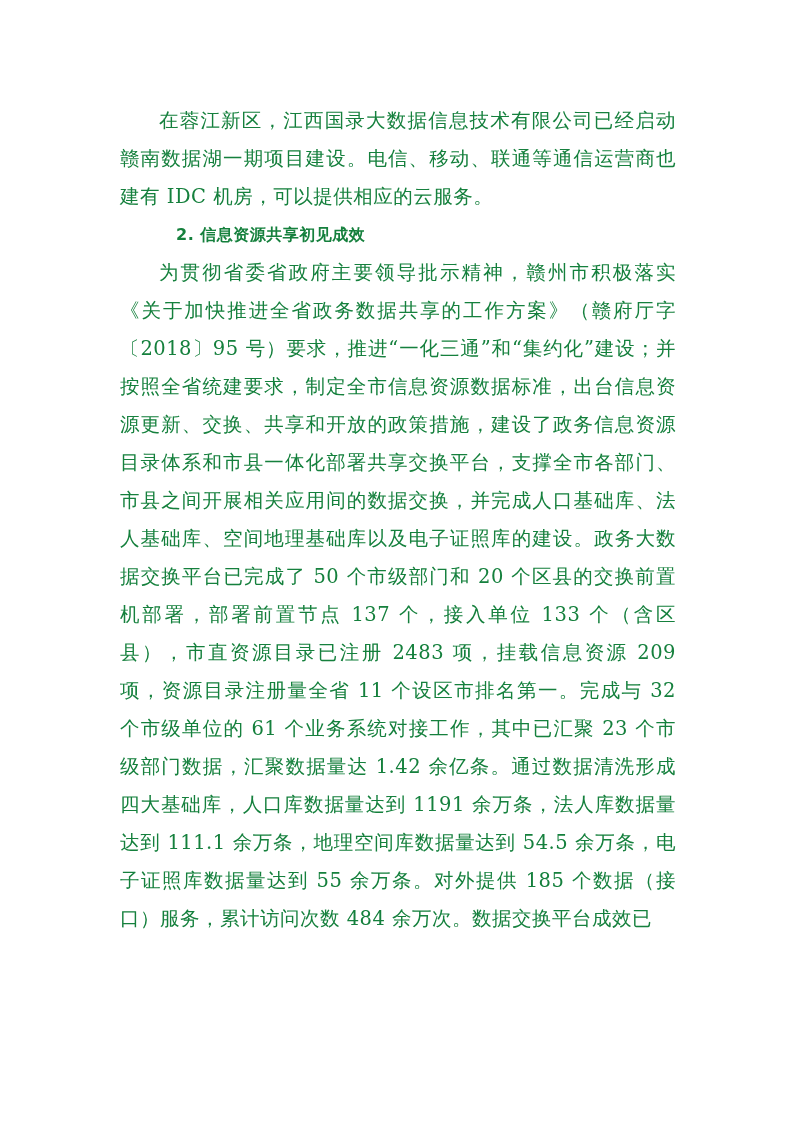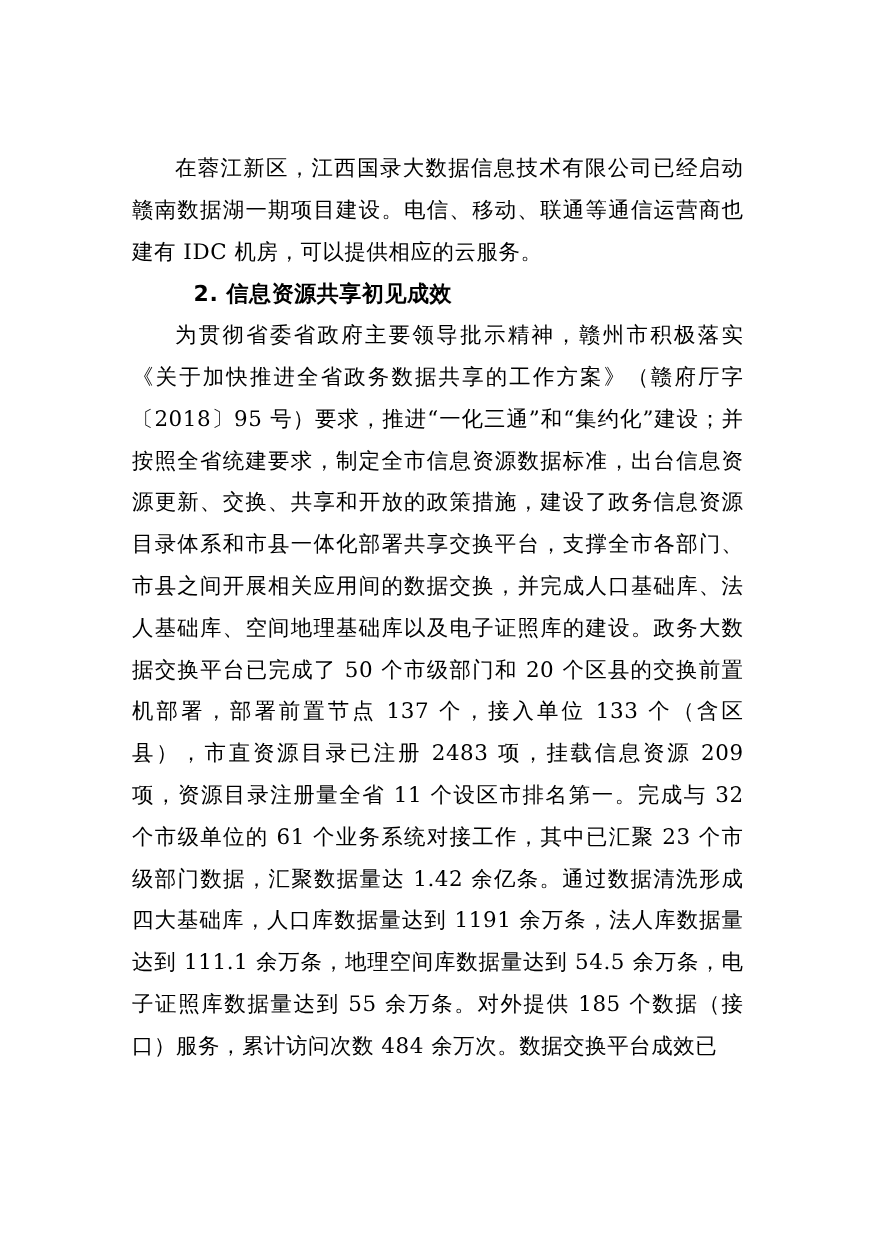--- a/index.html
+++ b/index.html
@@ -5,33 +5,32 @@
   html, body { margin: 0; padding: 0; background: #ffffff; }
   body { width: 793px; height: 1122px; position: relative; overflow: hidden; }
   .page {
     position: absolute;
     left: 120px;
     top: 102px;
     width: 556px;
     font-family: "DejaVu Serif", "Liberation Serif", serif;
     font-size: 19.5px;
     line-height: 38px;
-    color: #000000;
+    color: #15803d;
     text-align: justify;
     text-justify: inter-character;
     letter-spacing: 0.5px;
-    margin-top: 32px;
   }
   .para { margin: 0; text-indent: 39px; }
   .heading {
     margin: 0;
     padding-left: 56px;
     font-family: "DejaVu Sans", "Liberation Sans", sans-serif;
     font-weight: bold;
-    font-size: 20px;
+    font-size: 16px;
     line-height: 38px;
   }
 </style>
 </head>
 <body>
 
 <div class="page">
   <p class="para">在蓉江新区，江西国录大数据信息技术有限公司已经启动赣南数据湖一期项目建设。电信、移动、联通等通信运营商也建有 IDC 机房，可以提供相应的云服务。</p>
   <p class="heading">2. 信息资源共享初见成效</p>
   <p class="para">为贯彻省委省政府主要领导批示精神，赣州市积极落实《关于加快推进全省政务数据共享的工作方案》（赣府厅字〔2018〕95 号）要求，推进“一化三通”和“集约化”建设；并按照全省统建要求，制定全市信息资源数据标准，出台信息资源更新、交换、共享和开放的政策措施，建设了政务信息资源目录体系和市县一体化部署共享交换平台，支撑全市各部门、市县之间开展相关应用间的数据交换，并完成人口基础库、法人基础库、空间地理基础库以及电子证照库的建设。政务大数据交换平台已完成了 50 个市级部门和 20 个区县的交换前置机部署，部署前置节点 137 个，接入单位 133 个（含区县），市直资源目录已注册 2483 项，挂载信息资源 209 项，资源目录注册量全省 11 个设区市排名第一。完成与 32 个市级单位的 61 个业务系统对接工作，其中已汇聚 23 个市级部门数据，汇聚数据量达 1.42 余亿条。通过数据清洗形成四大基础库，人口库数据量达到 1191 余万条，法人库数据量达到 111.1 余万条，地理空间库数据量达到 54.5 余万条，电子证照库数据量达到 55 余万条。对外提供 185 个数据（接口）服务，累计访问次数 484 余万次。数据交换平台成效已</p>

